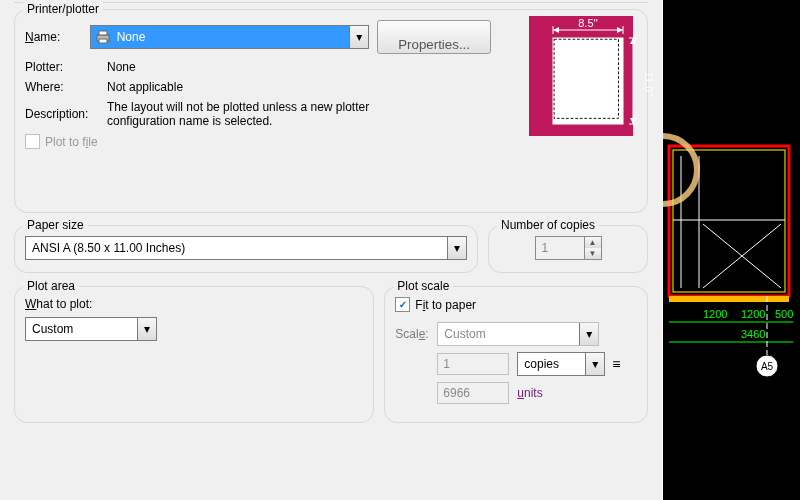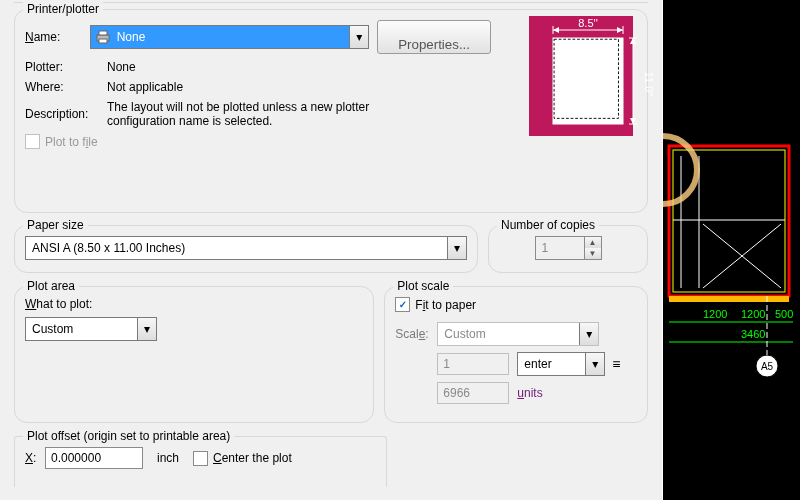--- a/index.html
+++ b/index.html
@@ -139,46 +139,34 @@
         <span style="width:42px;color:#7a7a7a">Scal<span class="under">e</span>:</span>
         <div class="combo" style="width:160px;border-color:#c0c0c0">
           <span class="txt" style="color:#8a8a8a">Custom</span>
           <span class="arrow">▾</span>
         </div>
       </div>
       <div class="row" style="margin-left:42px">
         <span class="txtin disabled" style="width:60px">1</span>
         <span style="width:8px"></span>
         <div class="combo" style="width:86px">
-          <span class="txt">enter</span>
+          <span class="txt">copies</span>
           <span class="arrow">▾</span>
         </div>
         <span class="eqicon">≡</span>
       </div>
       <div class="row" style="margin-left:42px">
         <span class="txtin disabled" style="width:60px">6966</span>
         <span style="width:8px"></span>
         <span style="color:#701a75"><span class="under">u</span>nits</span>
       </div>
     </div>
   </div>
 
   <div class="flex2">
-    <div class="group" style="flex:1.4;border-bottom:none;border-radius:3px 3px 0 0">
-      <span class="legend">Plot offset (origin set to printable area)</span>
-      <div class="row">
-        <span style="width:20px"><span class="under">X</span>:</span>
-        <span class="txtin" style="width:86px">0.000000</span>
-        <span style="margin:0 14px">inch</span>
-        <label class="chk">
-          <span class="box"></span>
-          <span><span class="under">C</span>enter the plot</span>
-        </label>
-      </div>
-    </div>
     <div style="flex:1"></div>
   </div>
 </div>
 
 <div class="cad">
   <svg viewBox="0 0 137 500" width="137" height="500">
     <rect x="0" y="0" width="137" height="500" fill="#000"></rect>
     <rect x="6" y="146" width="120" height="150" fill="none" stroke="#f00" stroke-width="3"></rect>
     <rect x="10" y="150" width="112" height="142" fill="none" stroke="#ff0"></rect>
     <line x1="18" y1="156" x2="18" y2="288" stroke="#fff"></line>

